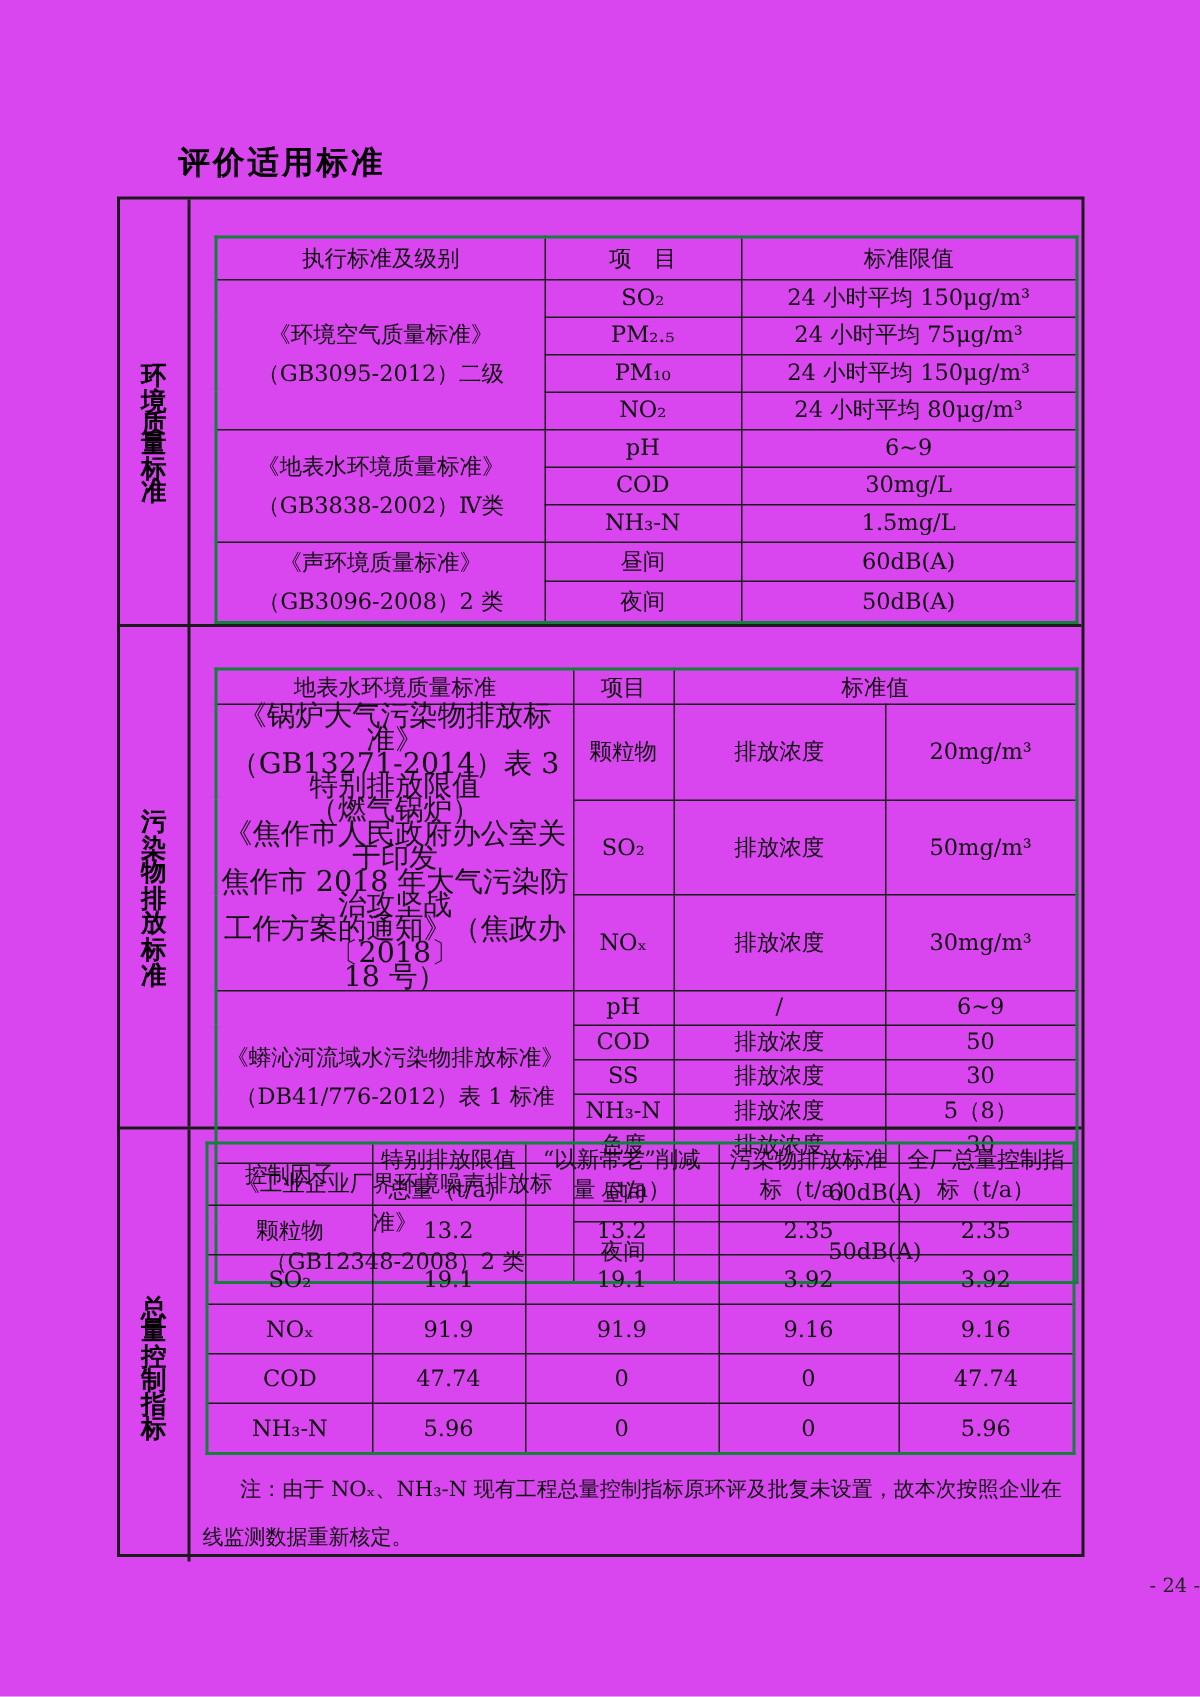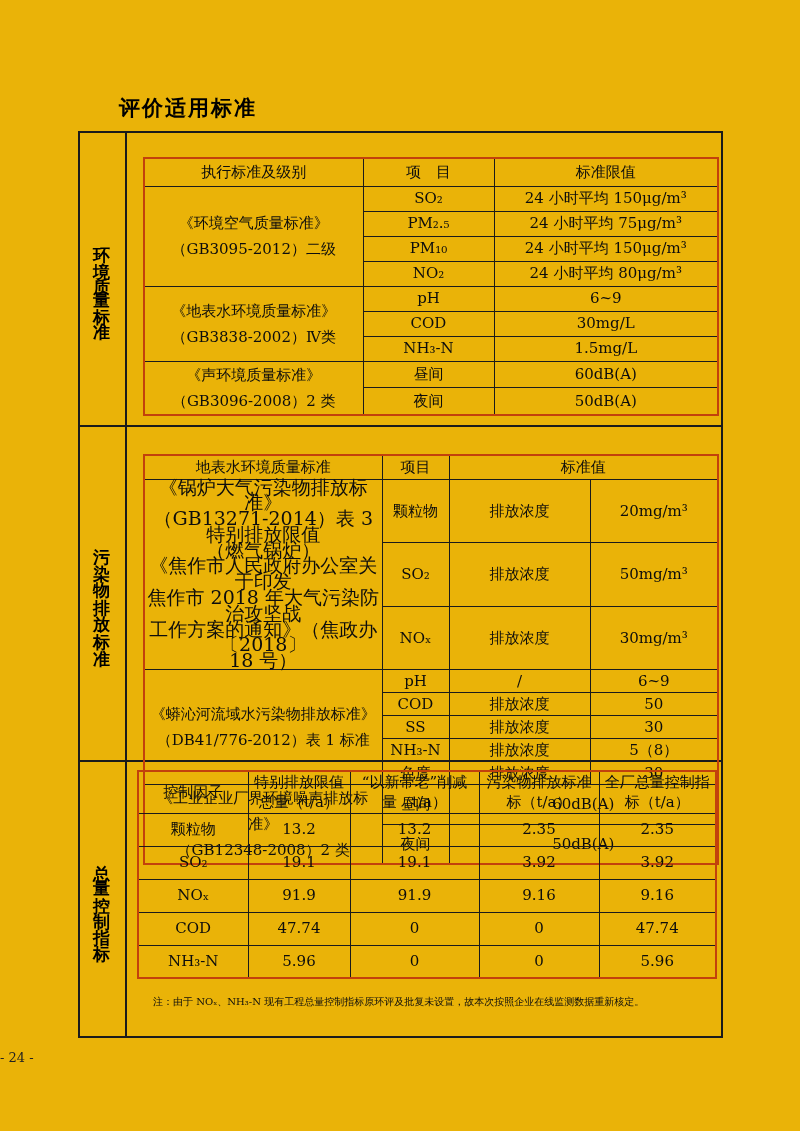--- a/index.html
+++ b/index.html
@@ -1,19 +1,19 @@
 <!DOCTYPE html>
 <html><head>
 <meta charset="utf-8">
 <style>
   html,body{margin:0;padding:0;background:#e9e9e9;}
   .page{
     position:relative;
     width:800px;height:1131px;
-    background:#eab308;
+    background:#d946ef;
     font-family:"DejaVu Serif","Liberation Serif",serif;
     color:#111;
     overflow:hidden;
   }
   .title{
     position:absolute;left:119px;top:94px;margin:0;
     font-family:"DejaVu Sans","Liberation Sans",sans-serif;
     font-size:21px;font-weight:bold;letter-spacing:2px;color:#000;
   }
   .frame{
@@ -43,42 +43,42 @@
   .sec3 .sec-label span{letter-spacing:16px;}
   .sec-body{flex:1;position:relative;}
   table{border-collapse:collapse;table-layout:fixed;}
   td{
     border:1px solid #1b1b1b;
     text-align:center;vertical-align:middle;
     font-size:15px;color:#0d0d0d;
     padding:0 3px;box-sizing:border-box;
     white-space:pre-line;line-height:1.35;
   }
-  .t{border:2px solid #c2410c;}
+  .t{border:2px solid #15803d;}
   .t1{width:574px;margin:24px 0 0 16px;}
   .t1 tr{height:25px;}
   .t1 tr.hrow{height:28px;}
   .t2{width:574px;margin:27px 0 0 16px;}
   .t2 tr.hrow{height:24px;}
   .t2 tr.r37{height:37px;}
   .t2 tr.r23{height:23px;}
   .t2 tr.r24{height:24px;}
   .t3{width:578px;margin:8px 0 0 10px;}
   .t3 tr.hrow{height:36px;padding-left:48px;}
   .t3 tr{height:33px;}
   .std{line-height:26px;}
   .std-tight{font-size:19px;line-height:15.8px;padding:0 2px;}
   .note{
     margin:7px 6px 0 8px;
-    font-size:10px;line-height:32px;
+    font-size:14px;line-height:32px;
     text-indent:1.8em;color:#0d0d0d;
   }
   .footer{
     position:absolute;top:1050px;left:0;width:100%;
-    text-align:left;font-size:13px;color:#222;
+    text-align:right;font-size:13px;color:#222;
   }
 </style>
 </head>
 <body>
 
 <div class="page">
 
   <h1 class="title">评价适用标准</h1>
 
   <div class="frame">

